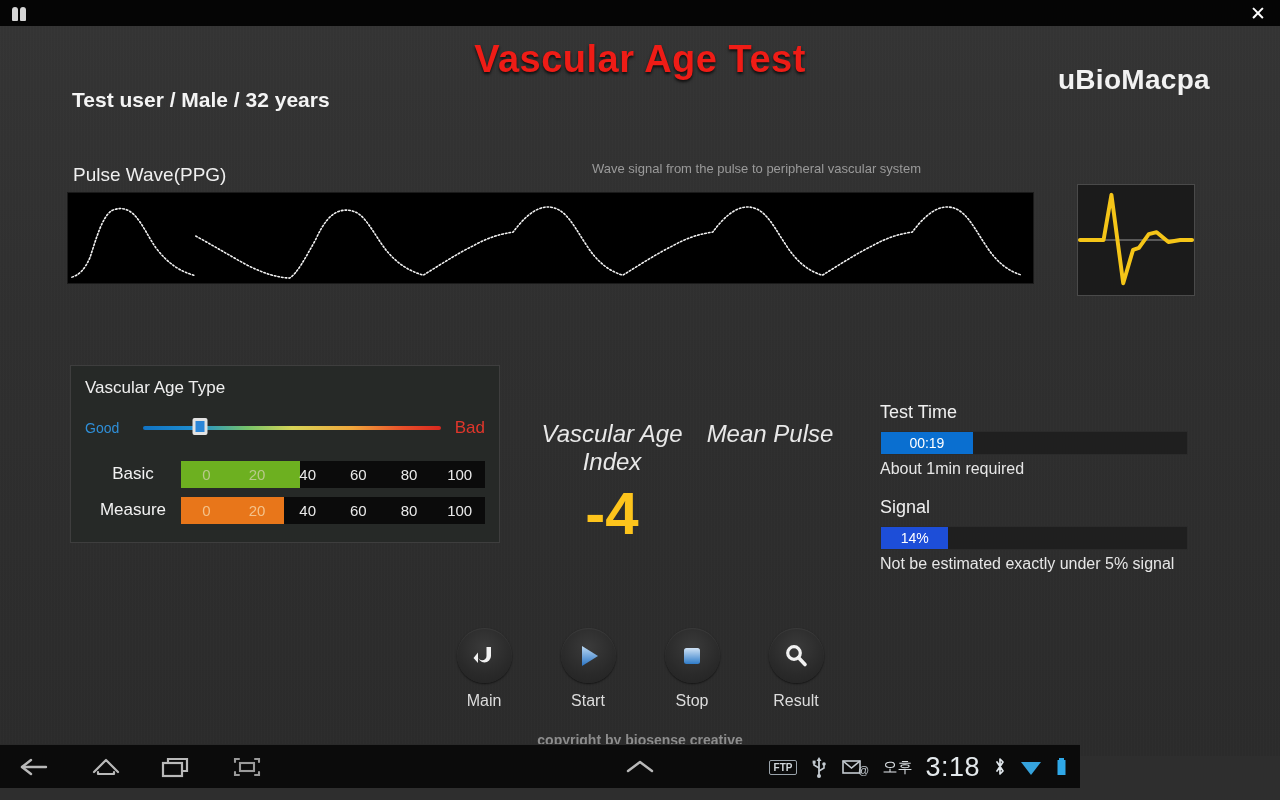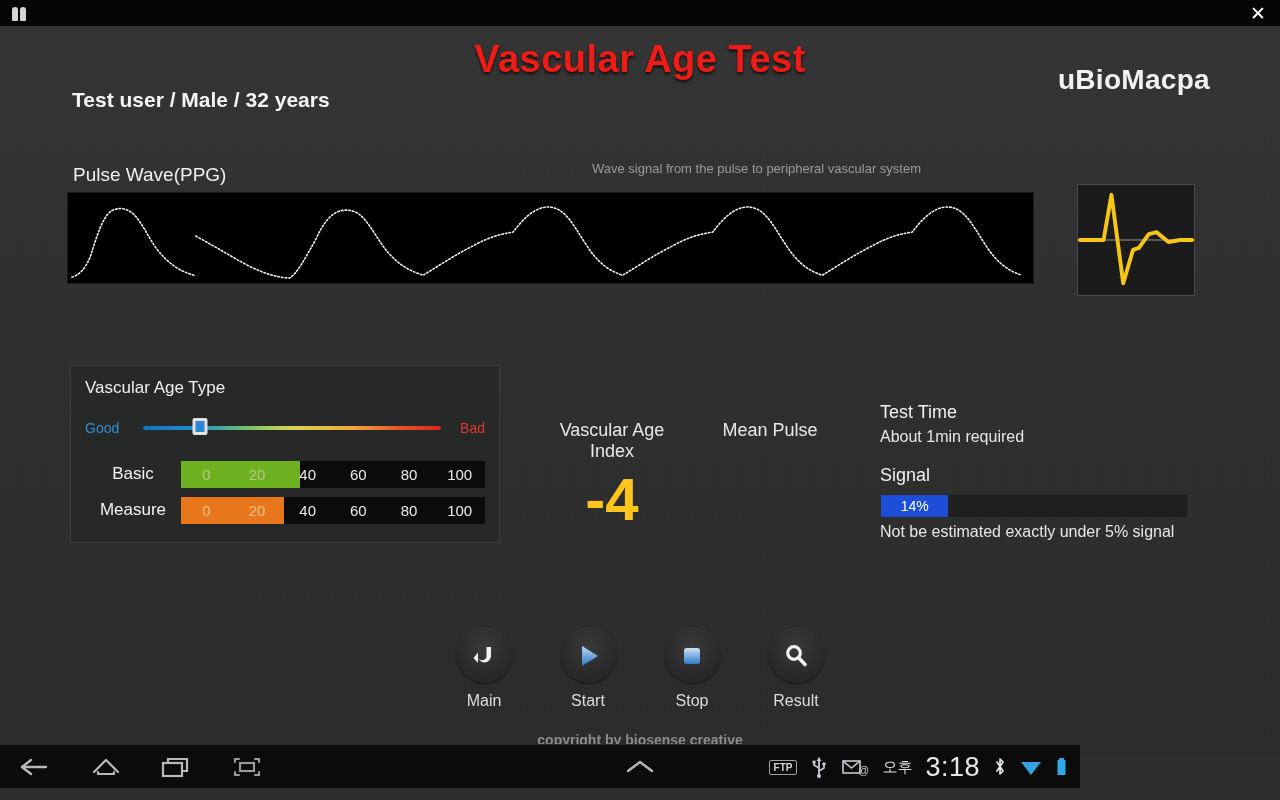--- a/index.html
+++ b/index.html
@@ -83,21 +83,21 @@
   #slider-track{
     position:absolute; top:9px; left:0; right:0; height:4px; border-radius:2px;
     background:linear-gradient(90deg,#1173c4 0%, #1f8fd0 18%, #76c36a 35%,
        #d6d457 50%, #f0a73c 70%, #e8502a 87%, #d9281f 100%);
   }
   #slider-thumb{
     position:absolute; top:1px; width:15px; height:17px;
     background:#2b86d8; border:3px solid #e2e2e2; border-radius:2px;
     transform:translateX(-50%); cursor:pointer;
   }
-  #slider-bad{ font-size:14px; color:#e0362b; width:44px; text-align:right; }
+  #slider-bad{ font-size:17px; color:#e0362b; width:44px; text-align:right; }
 
   .scale-row{
     position:absolute; left:14px; width:400px; height:28px;
     display:flex; align-items:center;
   }
   .scale-row.basic{ top:94px; }
   .scale-row.measure{ top:130px; }
   .scale-label{ width:96px; font-size:17px; color:#f2f2f2; text-align:center; }
   .scale-bar{
     position:relative; flex:1; height:27px; background:#0b0b0b;
@@ -114,21 +114,21 @@
   }
   .scale-ticks span{
     flex:1; text-align:center; font-size:15px; color:#eaeaea; z-index:2;
   }
   .scale-ticks span.dim{ color:#b8c98a; }
   .scale-ticks span.dim-o{ color:#f4c28a; }
 
   
   #index-block{ position:absolute; top:394px; left:536px; width:152px; text-align:center; }
   #pulse-block{ position:absolute; top:394px; left:700px; width:140px; text-align:center; }
-  .metric-label{ font-size:18px; color:#e8e8e8; }
+  .metric-label{ font-size:24px; color:#e8e8e8;font-style:italic; }
   #index-value{ font-size:60px; font-weight:bold; color:#fdc41c; line-height:1.05; margin-top:6px;}
   #pulse-value{ font-size:60px; font-weight:bold; color:#17a07a; line-height:1.05; margin-top:6px;}
 
   
   #right-block{ position:absolute; top:376px; left:880px; width:310px; }
   .rb-title{ font-size:18px; color:#f0f0f0; }
   .rb-bar{
     position:relative; margin-top:8px; height:24px; width:308px;
     background:#1f1f1f; border:1px solid #2b2b2b;
   }
@@ -267,20 +267,25 @@
   <div id="index-block">
     <div class="metric-label">Vascular Age Index</div>
     <div id="index-value" style="color: rgb(253, 196, 28);">-4</div>
   </div>
   <div id="pulse-block">
     <div class="metric-label">Mean Pulse</div>
   </div>
 
   <div id="right-block">
     <div class="rb-title">Test Time</div>
+    <div class="rb-bar">
+      <div class="rb-fill blue" id="fill-time" style="width: 30%; background: rgb(10, 111, 208);">
+        <span>00:19</span>
+      </div>
+    </div>
     <div class="rb-note">About 1min required</div>
 
     <div id="signal-group">
       <div class="rb-title">Signal</div>
       <div class="rb-bar">
         <div class="rb-fill orange" id="fill-signal" style="width: 22%; background: #1d4ed8;">
           <span>14%</span>
         </div>
       </div>
       <div class="rb-note">Not be estimated exactly under 5% signal</div>

